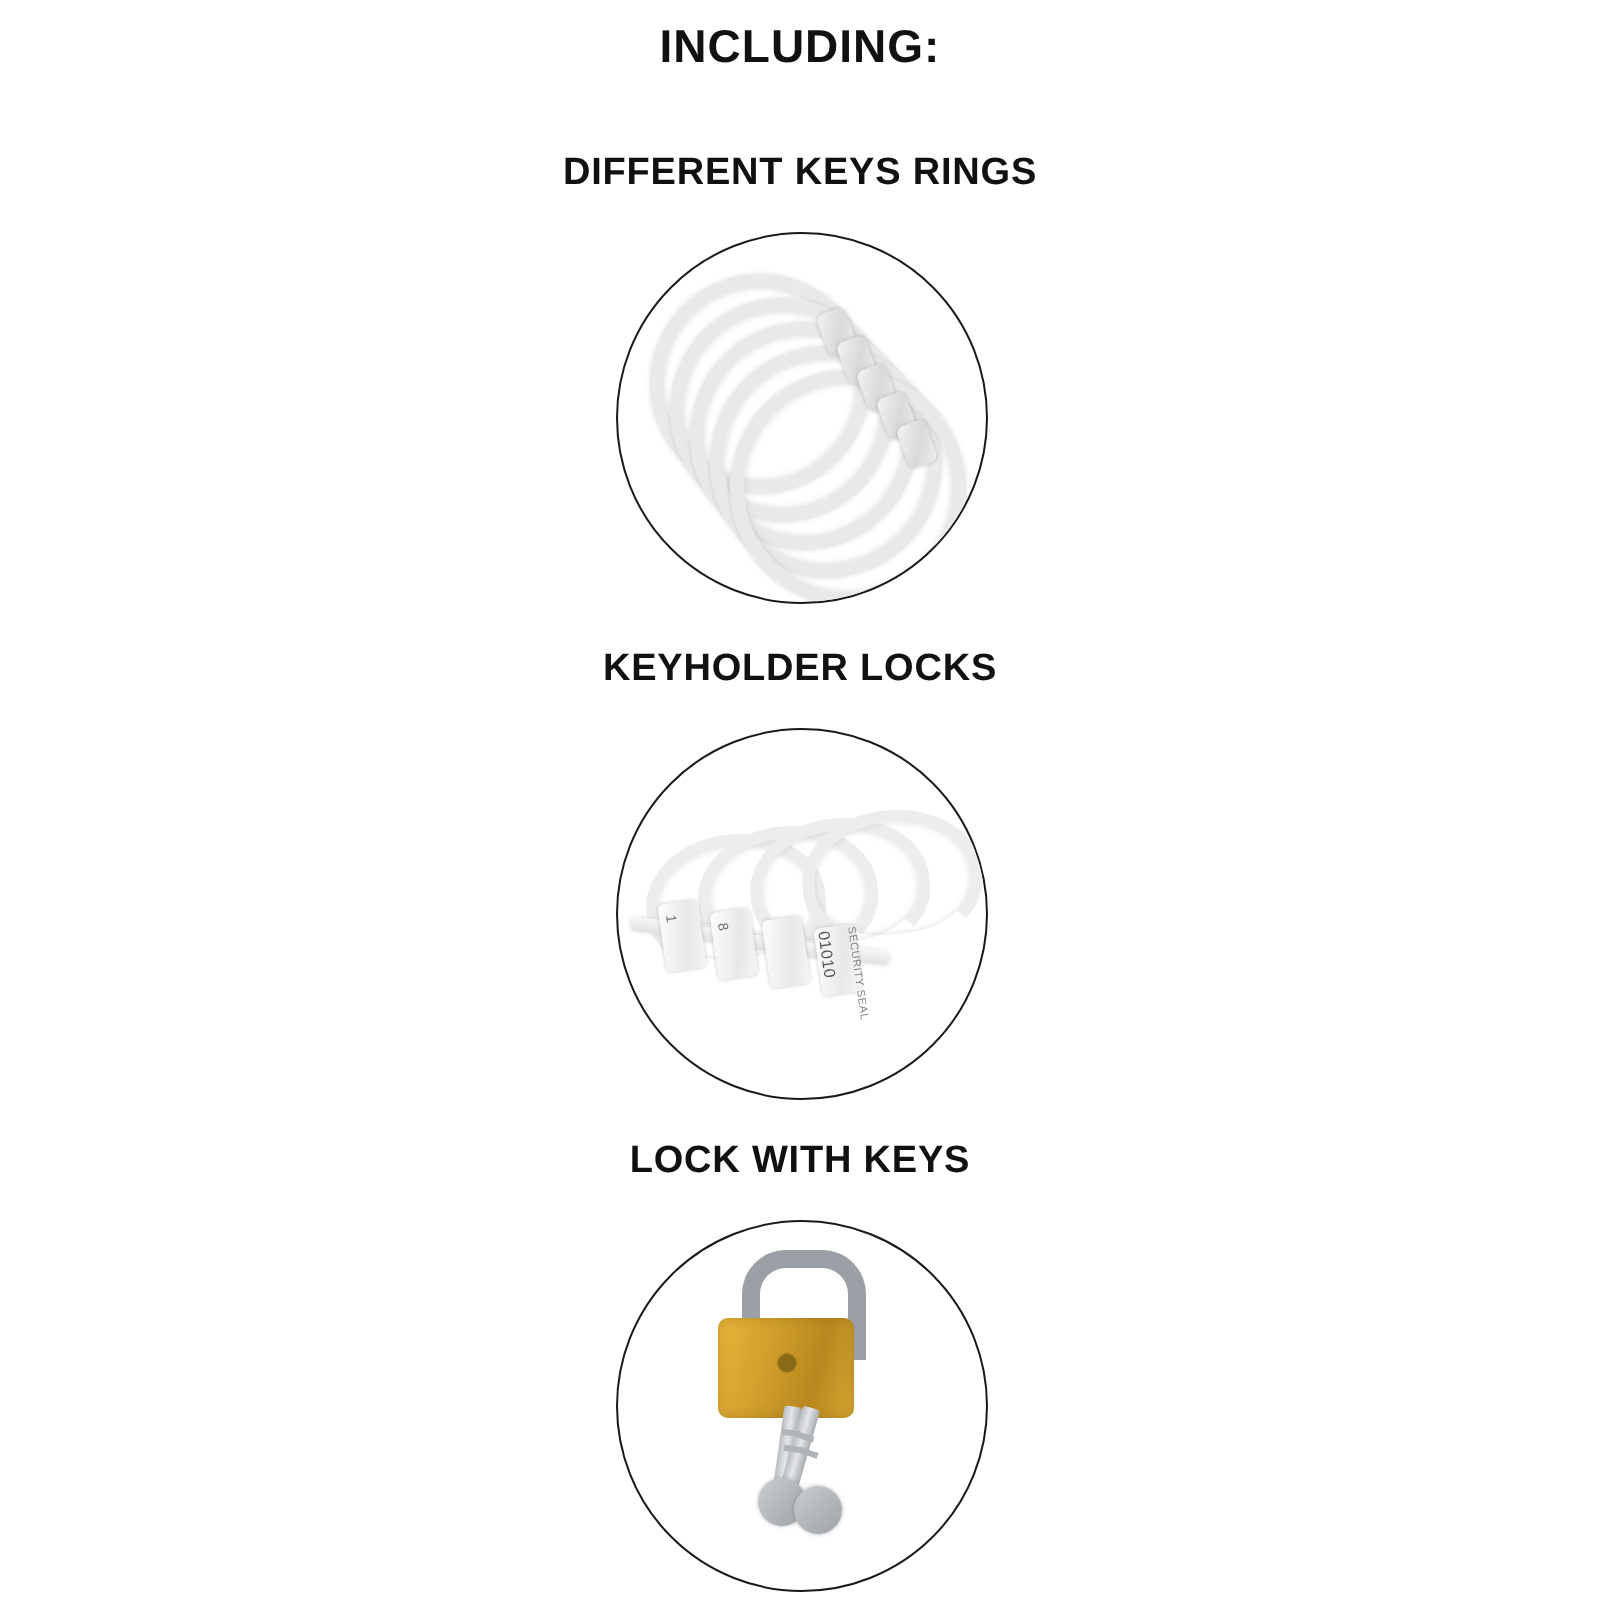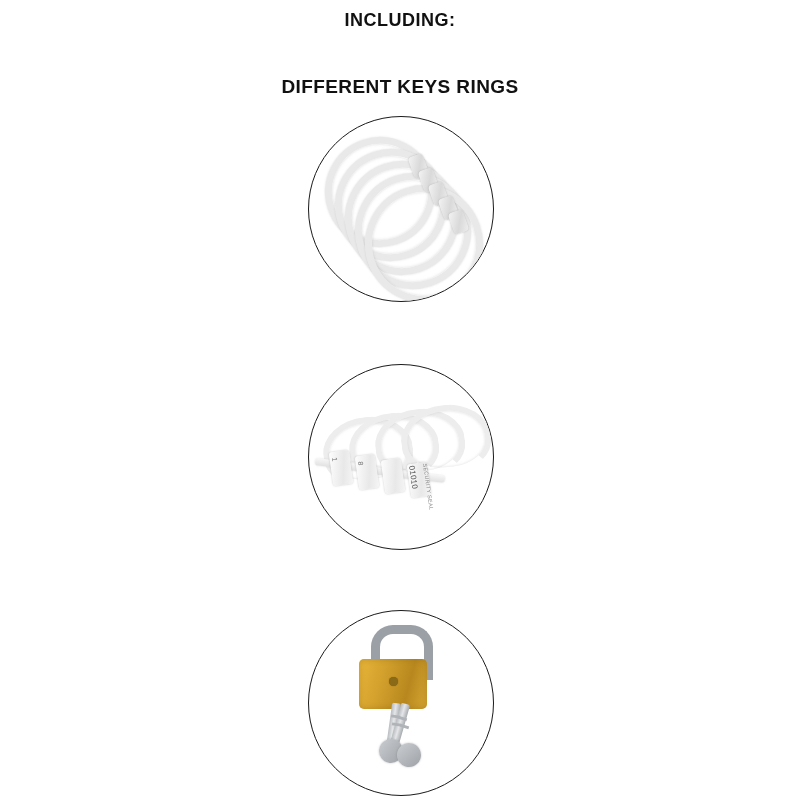--- a/index.html
+++ b/index.html
@@ -19,21 +19,21 @@
     width: 800px;
     height: 800px;
     background: #ffffff;
   }
   .heading-main {
     position: absolute;
     top: 10px;
     left: 0;
     width: 800px;
     text-align: center;
-    font-size: 18px;
+    font-size: 23px;
     font-weight: bold;
     letter-spacing: 0.5px;
     color: #111111;
   }
   .section-title {
     position: absolute;
     left: 0;
     width: 800px;
     text-align: center;
     font-size: 19px;
@@ -214,20 +214,21 @@
       <div class="ring r4"></div>
       <div class="ring r5"></div>
       <div class="ring-lug l1"></div>
       <div class="ring-lug l2"></div>
       <div class="ring-lug l3"></div>
       <div class="ring-lug l4"></div>
       <div class="ring-lug l5"></div>
     </div>
   </div>
 
+  <div class="section-title" id="title-locks">KEYHOLDER LOCKS</div>
 
   <div class="circle" id="circle-locks">
     <div>
       <div class="tie t1"></div>
       <div class="tie t2"></div>
       <div class="tie t3"></div>
       <div class="tie t4"></div>
       <div class="tie-tail a"></div>
       <div class="tie-tail b"></div>
       <div class="tie-tail c"></div>
@@ -236,20 +237,21 @@
       <div class="tie-head h2"></div>
       <div class="tie-head h3"></div>
       <div class="tie-head h4"></div>
       <div class="tie-num n1">1</div>
       <div class="tie-num n2">8</div>
       <div class="tie-num n3">01010</div>
       <div class="tie-num n4">SECURITY SEAL</div>
     </div>
   </div>
 
+  <div class="section-title" id="title-padlock">LOCK WITH KEYS</div>
 
   <div class="circle" id="circle-padlock">
     <div>
       <div class="shackle"></div>
       <div class="lock-body"></div>
       <div class="lock-keyhole"></div>
       <div class="key k1"></div>
       <div class="key k2"></div>
       <div class="key-teeth t1"></div>
       <div class="key-teeth t2"></div>

